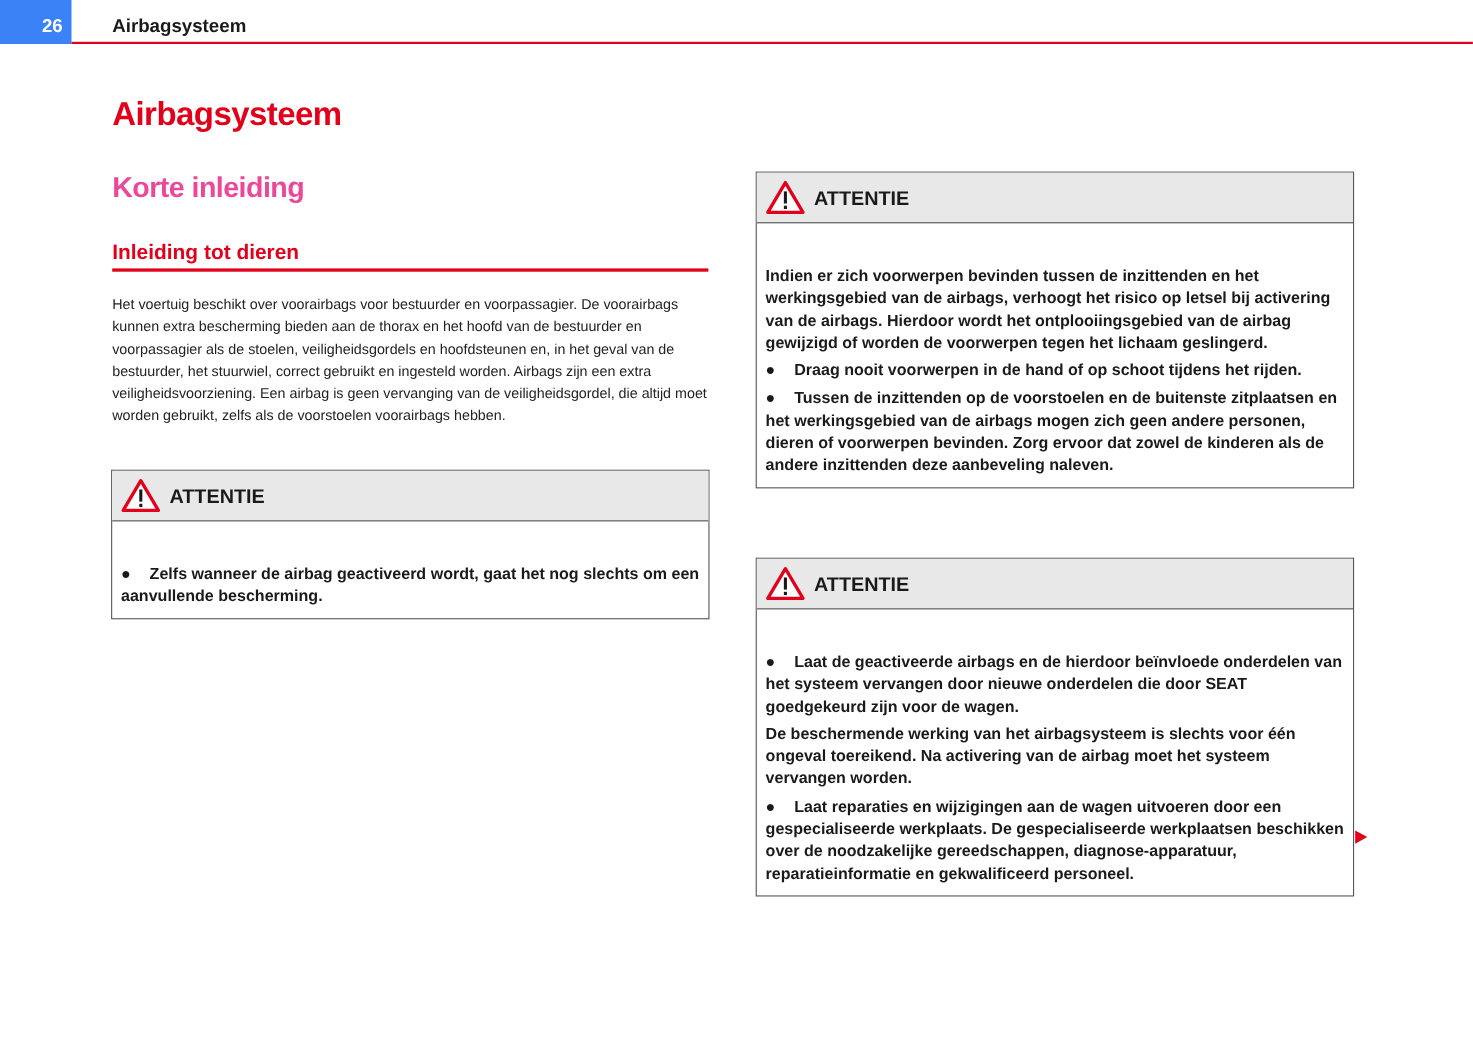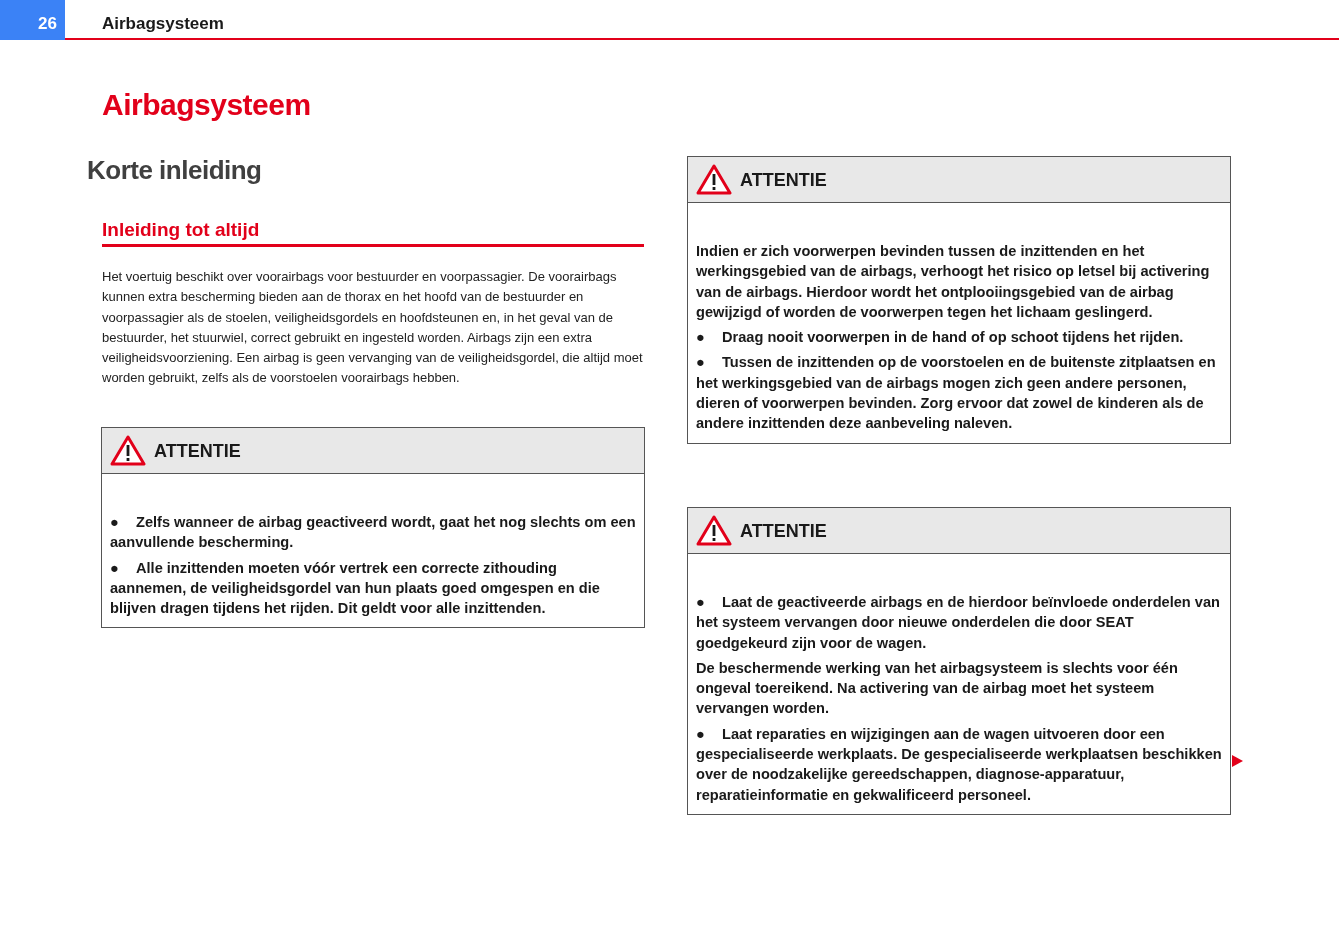--- a/index.html
+++ b/index.html
@@ -4,21 +4,21 @@
 <style>
   html, body { margin: 0; padding: 0; background: #ffffff; }
   body { width: 1339px; height: 945px; position: relative; overflow: hidden; font-family: "DejaVu Sans Condensed", "Liberation Sans Narrow", "Liberation Sans", sans-serif; color: #1a1a1a; }
   .page-header { position: absolute; left: 0; top: 0; width: 1339px; height: 42px; }
   .page-num-box { position: absolute; left: 0; top: 0; width: 65px; height: 40px; background: #3b82f6; }
   .page-num { position: absolute; right: 8px; top: 14px; color: #fff; font-weight: bold; font-size: 17px; font-family: "Liberation Sans", sans-serif; }
   .header-title { position: absolute; left: 102px; top: 14px; font-weight: bold; font-size: 17px; font-family: "Liberation Sans", sans-serif; color: #1a1a1a; }
   .header-rule { position: absolute; left: 65px; top: 38px; width: 1274px; height: 2px; background: #e2001a; }
 
   .h1 { position: absolute; left: 102px; top: 88px; font-size: 30px; font-weight: bold; color: #e2001a; font-family: "Liberation Sans", sans-serif; letter-spacing: -0.5px; }
-  .h2 { position: absolute; left: 87px; top: 155px; font-size: 26px; font-weight: bold; color: #404040; font-family: "Liberation Sans", sans-serif; letter-spacing: -0.5px; }
+  .h2 { position: absolute; left: 102px; top: 155px; font-size: 26px; font-weight: bold; color: #ec4899; font-family: "Liberation Sans", sans-serif; letter-spacing: -0.5px; }
   .h3 { position: absolute; left: 102px; top: 219px; font-size: 19px; font-weight: bold; color: #e2001a; font-family: "Liberation Sans", sans-serif; }
   .h3-rule { position: absolute; left: 102px; top: 244px; width: 542px; height: 3px; background: #e2001a; }
 
   .intro { position: absolute; left: 102px; top: 267px; width: 545px; font-size: 13px; line-height: 20.3px; font-family: "Liberation Sans", sans-serif; color: #222; }
 
   .warn { position: absolute; border: 1px solid #555; background: #fff; }
   .warn-head { height: 45px; background: #e8e8e8; border-bottom: 1px solid #555; position: relative; }
   .warn-icon { position: absolute; left: 8px; top: 7px; width: 36px; height: 31px; }
   .warn-title { position: absolute; left: 52px; top: 13px; font-weight: bold; font-size: 18px; font-family: "Liberation Sans", sans-serif; color: #1a1a1a; }
   .warn-body { padding: 4px 8px 4px 8px; font-weight: bold; font-size: 14.6px; line-height: 20.3px; font-family: "Liberation Sans", sans-serif; color: #1a1a1a; margin-top: 34px; }
@@ -37,37 +37,36 @@
 <div class="page-header">
   <div class="page-num-box">
     <span class="page-num">26</span>
   </div>
   <span class="header-title">Airbagsysteem</span>
   <div class="header-rule"></div>
 </div>
 
 <div class="h1">Airbagsysteem</div>
 <div class="h2">Korte inleiding</div>
-<div class="h3">Inleiding tot altijd</div>
+<div class="h3">Inleiding tot dieren</div>
 <div class="h3-rule"></div>
 
 <div class="intro">Het voertuig beschikt over voorairbags voor bestuurder en voorpassagier. De voorairbags kunnen extra bescherming bieden aan de thorax en het hoofd van de bestuurder en voorpassagier als de stoelen, veiligheidsgordels en hoofdsteunen en, in het geval van de bestuurder, het stuurwiel, correct gebruikt en ingesteld worden. Airbags zijn een extra veiligheidsvoorziening. Een airbag is geen vervanging van de veiligheidsgordel, die altijd moet worden gebruikt, zelfs als de voorstoelen voorairbags hebben.</div>
 
 <div class="warn w1">
   <div class="warn-head">
     <svg class="warn-icon" viewBox="0 0 36 31">
       <path d="M18 2 L34 29 L2 29 Z" fill="#fff" stroke="#e2001a" stroke-width="3" stroke-linejoin="round"></path>
       <rect x="16.6" y="10" width="2.8" height="11" fill="#1a1a1a"></rect>
       <rect x="16.6" y="23" width="2.8" height="3" fill="#1a1a1a"></rect>
     </svg>
     <span class="warn-title">ATTENTIE</span>
   </div>
   <div class="warn-body">
     <p><span class="bullet-dot">●</span><span>Zelfs wanneer de airbag geactiveerd wordt, gaat het nog slechts om een aanvullende bescherming.</span></p>
-    <p><span class="bullet-dot">●</span><span>Alle inzittenden moeten vóór vertrek een correcte zithouding aannemen, de veiligheidsgordel van hun plaats goed omgespen en die blijven dragen tijdens het rijden. Dit geldt voor alle inzittenden.</span></p>
   </div>
 </div>
 
 <div class="warn w2">
   <div class="warn-head">
     <svg class="warn-icon" viewBox="0 0 36 31">
       <path d="M18 2 L34 29 L2 29 Z" fill="#fff" stroke="#e2001a" stroke-width="3" stroke-linejoin="round"></path>
       <rect x="16.6" y="10" width="2.8" height="11" fill="#1a1a1a"></rect>
       <rect x="16.6" y="23" width="2.8" height="3" fill="#1a1a1a"></rect>
     </svg>

